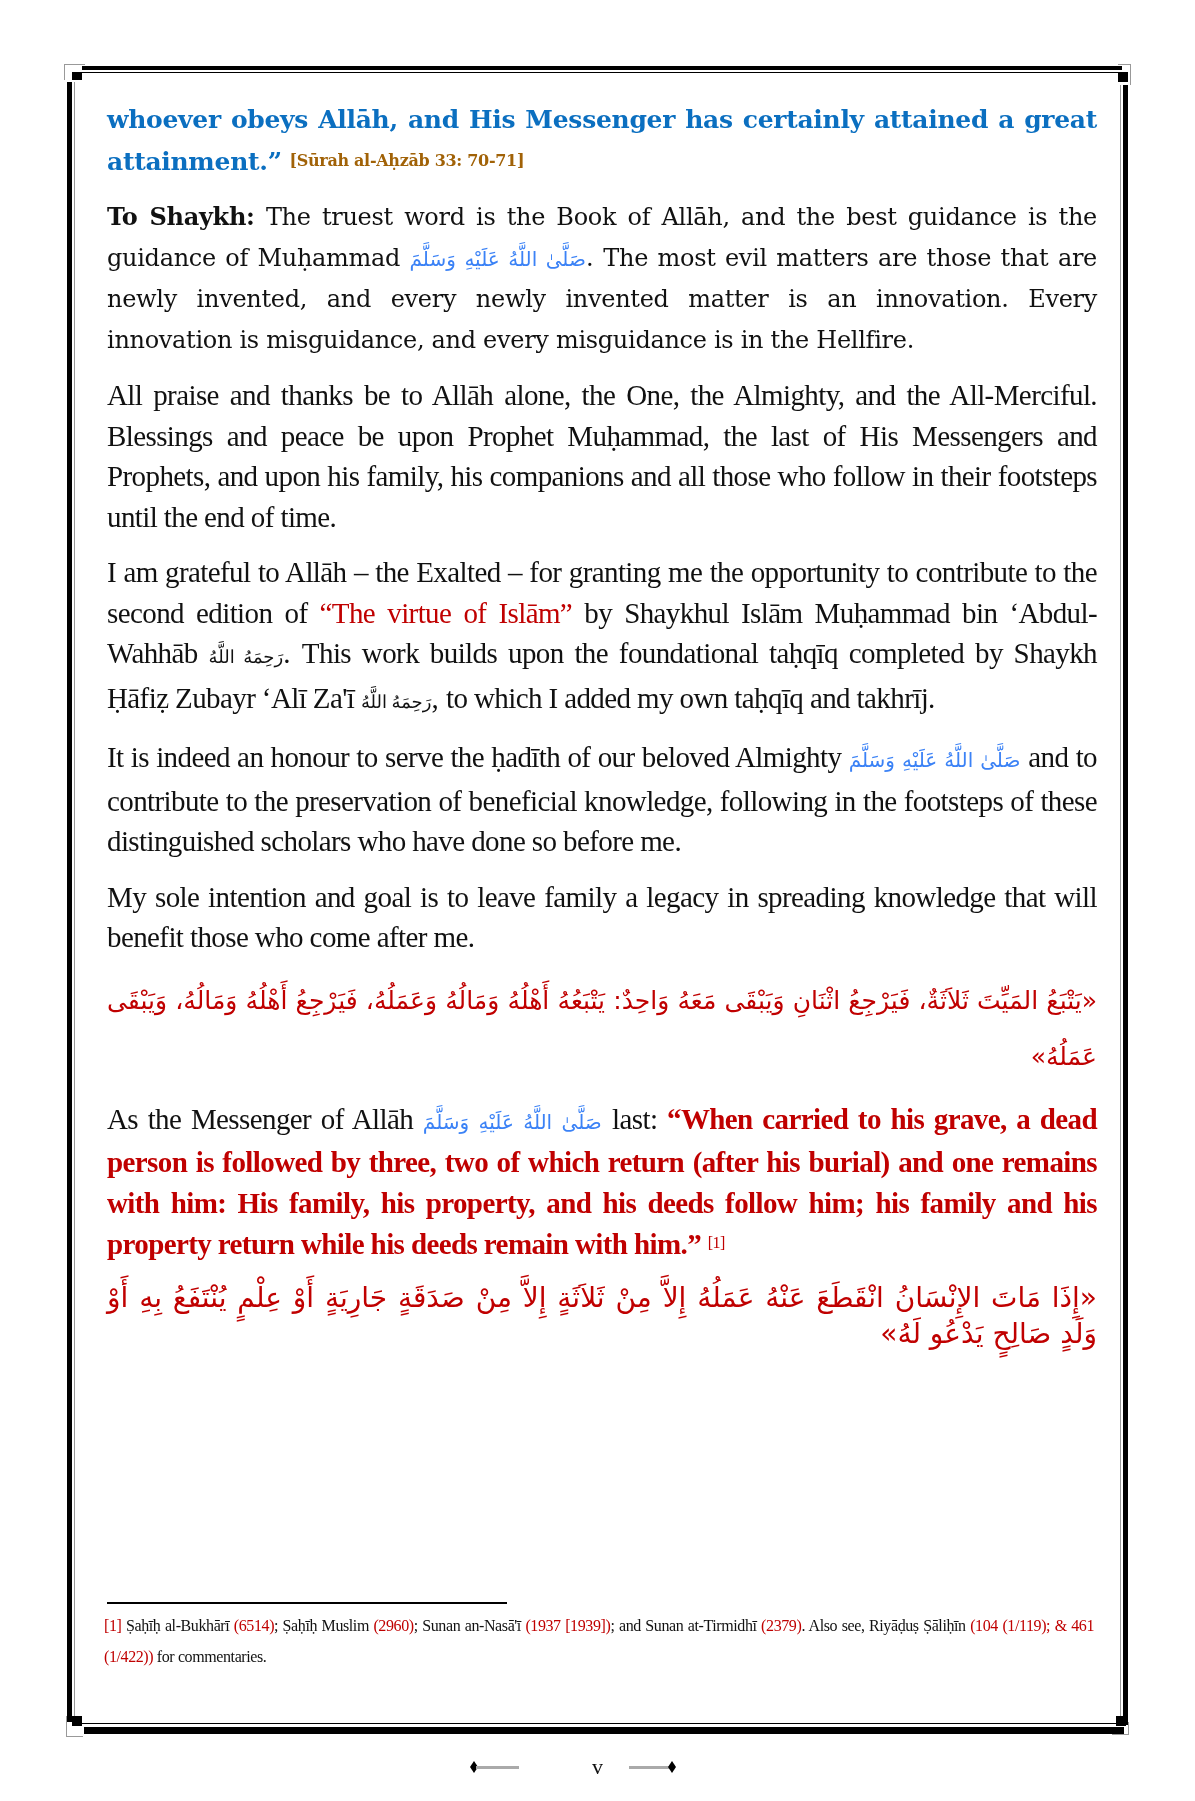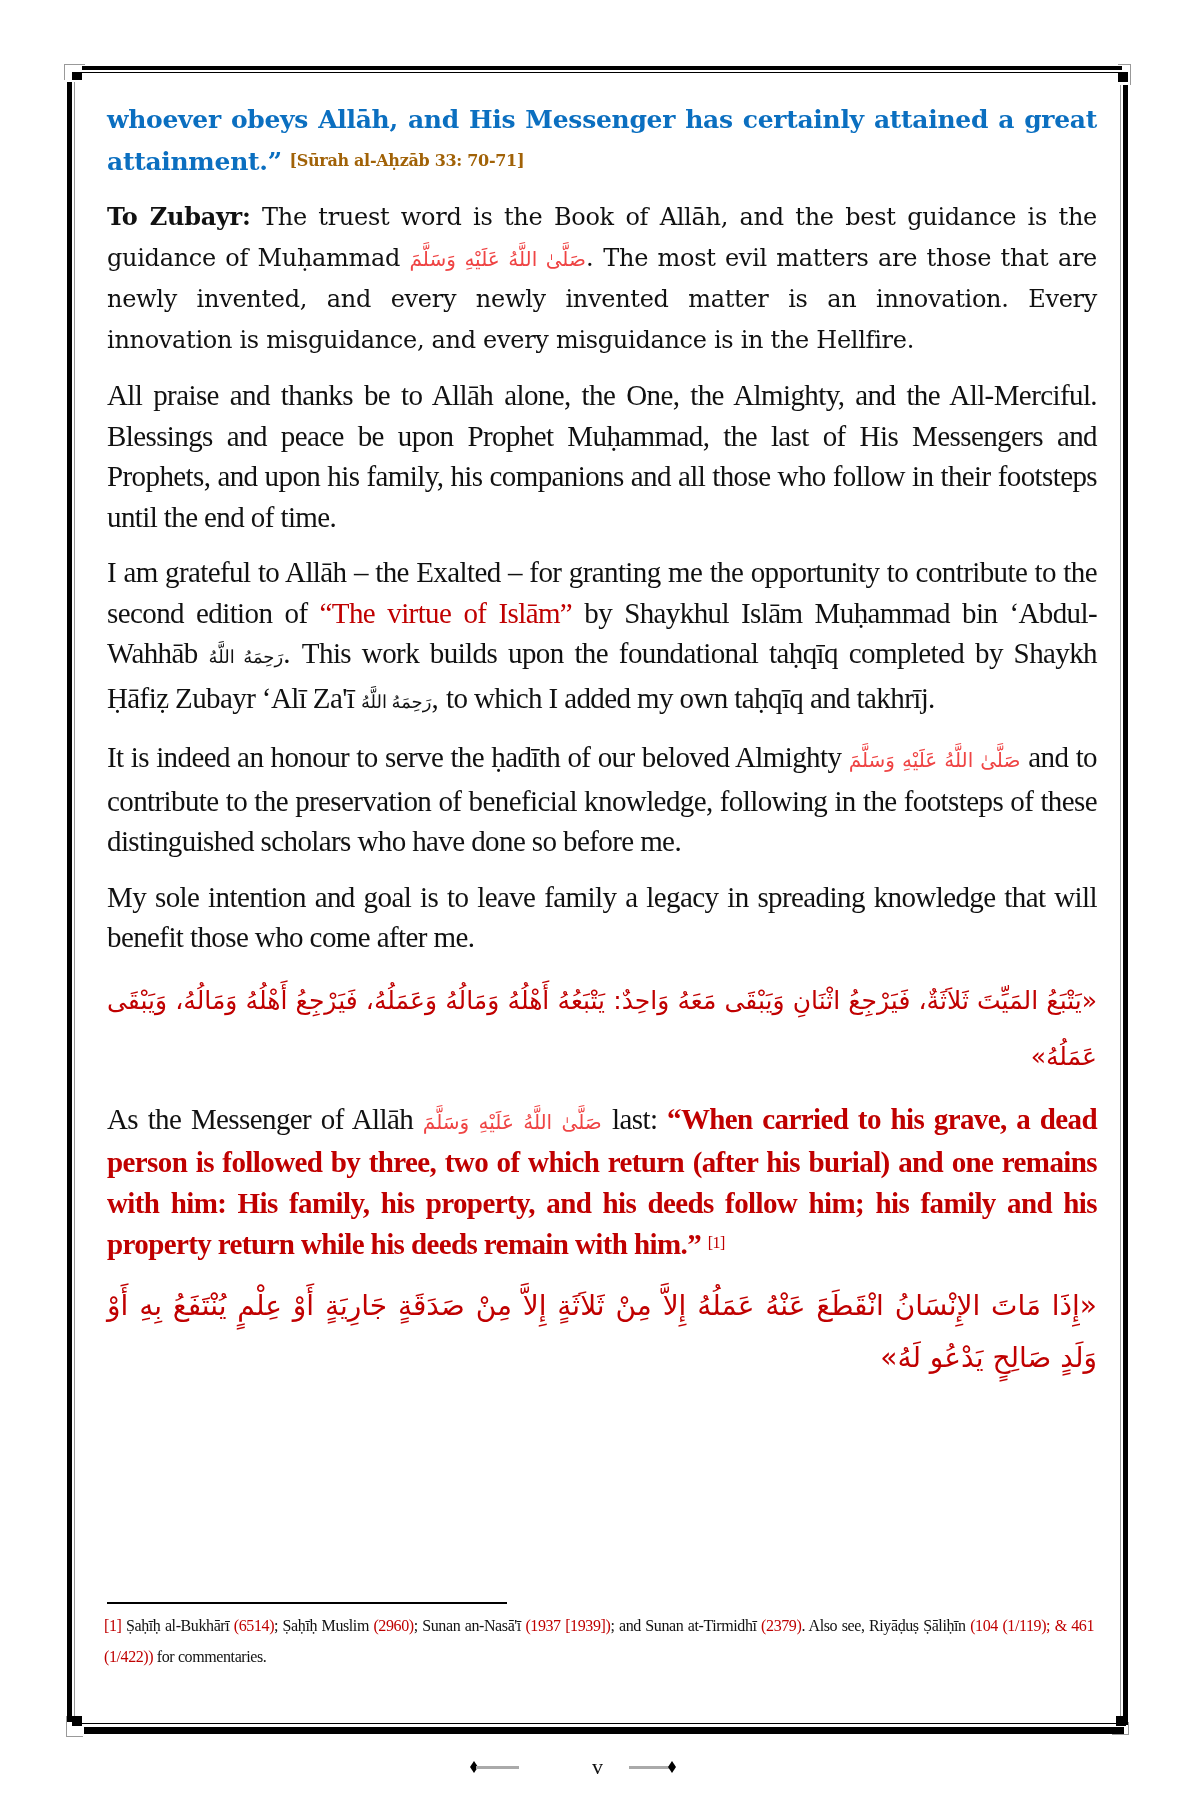--- a/index.html
+++ b/index.html
@@ -23,21 +23,21 @@
   p { margin:0; text-align:justify; font-size:25.5px; line-height:40.5px; }
   .para { margin-bottom:15px; }
   .narrow { font-family: "Liberation Serif", "DejaVu Serif", serif; font-size:29px; letter-spacing:-0.6px; }
   .body-dv { font-family: "DejaVu Serif", serif; font-size:24px; letter-spacing:-0.3px; }
 
   .blue { color:#0B6FC0; font-weight:bold; }
   .red { color:#C00000; }
   .redb { color:#C00000; font-weight:bold; }
   .ref-small { font-size:16px; vertical-align:4px; font-weight:bold; color:#a16207; }
   .sup { font-size:16px; vertical-align:6px; color:#C00000; }
-  .honor { color:#ef4444; font-size:20px; direction:rtl; unicode-bidi:embed; font-family:"DejaVu Sans", sans-serif; }
+  .honor { color:#3b82f6; font-size:20px; direction:rtl; unicode-bidi:embed; font-family:"DejaVu Sans", sans-serif; }
   .honor-black { color:#111; font-size:18px; direction:rtl; unicode-bidi:embed; font-family:Liberation Serif, serif; }
 
   .arabic { direction:rtl; text-align:justify; color:#C00000; font-family:"DejaVu Sans", sans-serif;
             font-size:27px; line-height:56px; margin-bottom:14px; }
 
   .footnote-rule { position:absolute; left:107px; top:1602px; width:400px; height:2px; background:#000; }
   .footnote { position:absolute; left:104px; top:1610px; width:990px; font-family:"Liberation Serif", serif;
               font-size:16px; line-height:31px; text-align:justify; letter-spacing:-0.4px; }
 
   .pager { position:absolute; left:470px; top:1752px; width:260px; height:30px; }
@@ -69,21 +69,21 @@
 </div>
 
 <main class="content">
 
   <p class="para body-dv" style="font-size:25px;">
     <span class="blue">whoever obeys Allāh, and His Messenger has certainly attained a great attainment.”</span>
     <span class="ref-small">[Sūrah al-Aḥzāb 33: 70-71]</span>
   </p>
 
   <p class="para body-dv" style="margin-top:6px;">
-    <b>To Zubayr:</b><span> The truest word is the Book of Allāh, and the best guidance is the guidance of Muḥammad </span><span class="honor">صَلَّىٰ اللَّهُ عَلَيْهِ وَسَلَّمَ</span><span>. The most evil matters are those that are newly invented, and every newly invented matter is an innovation. Every innovation is misguidance, and every misguidance is in the Hellfire.</span>
+    <b>To Shaykh:</b><span> The truest word is the Book of Allāh, and the best guidance is the guidance of Muḥammad </span><span class="honor">صَلَّىٰ اللَّهُ عَلَيْهِ وَسَلَّمَ</span><span>. The most evil matters are those that are newly invented, and every newly invented matter is an innovation. Every innovation is misguidance, and every misguidance is in the Hellfire.</span>
   </p>
 
   <p class="para narrow">All praise and thanks be to Allāh alone, the One, the Almighty, and the All-Merciful. Blessings and peace be upon Prophet Muḥammad, the last of His Messengers and Prophets, and upon his family, his companions and all those who follow in their footsteps until the end of time.</p>
 
   <p class="para narrow">
     <span>I am grateful to Allāh – the Exalted – for granting me the opportunity to contribute to the second edition of </span><span class="red">“The virtue of Islām”</span><span> by Shaykhul Islām Muḥammad bin ‘Abdul-Wahhāb </span><span class="honor-black">رَحِمَهُ اللَّهُ</span><span>. This work builds upon the foundational taḥqīq completed by Shaykh Ḥāfiẓ Zubayr ‘Alī Za'ī </span><span class="honor-black">رَحِمَهُ اللَّهُ</span><span>, to which I added my own taḥqīq and takhrīj.</span>
   </p>
 
   <p class="para narrow">
     <span>It is indeed an honour to serve the ḥadīth of our beloved Almighty </span><span class="honor">صَلَّىٰ اللَّهُ عَلَيْهِ وَسَلَّمَ</span><span> and to contribute to the preservation of beneficial knowledge, following in the footsteps of these distinguished scholars who have done so before me.</span>
@@ -91,21 +91,21 @@
 
   <p class="para narrow">My sole intention and goal is to leave family a legacy in spreading knowledge that will benefit those who come after me.</p>
 
   <p class="arabic" style="font-size:25px; margin-top:4px;">«يَتْبَعُ المَيِّتَ ثَلاَثَةٌ، فَيَرْجِعُ اثْنَانِ وَيَبْقَى مَعَهُ وَاحِدٌ: يَتْبَعُهُ أَهْلُهُ وَمَالُهُ وَعَمَلُهُ، فَيَرْجِعُ أَهْلُهُ وَمَالُهُ، وَيَبْقَى عَمَلُهُ»</p>
 
   <p class="para narrow">
     <span>As the Messenger of Allāh </span><span class="honor">صَلَّىٰ اللَّهُ عَلَيْهِ وَسَلَّمَ</span><span> last: </span><span class="redb">“When carried to his grave, a dead person is followed by three, two of which return (after his burial) and one remains with him: His family, his property, and his deeds follow him; his family and his property return while his deeds remain with him.”</span>
     <span class="sup">[1]</span>
   </p>
 
-  <p class="arabic" style="font-size:28px; line-height:52px;">«إِذَا مَاتَ الإِنْسَانُ انْقَطَعَ عَنْهُ عَمَلُهُ إِلاَّ مِنْ ثَلاَثَةٍ إِلاَّ مِنْ صَدَقَةٍ جَارِيَةٍ أَوْ عِلْمٍ يُنْتَفَعُ بِهِ أَوْ وَلَدٍ صَالِحٍ يَدْعُو لَهُ»</p>
+  <p class="arabic" style="font-size:28px; line-height:36px;">«إِذَا مَاتَ الإِنْسَانُ انْقَطَعَ عَنْهُ عَمَلُهُ إِلاَّ مِنْ ثَلاَثَةٍ إِلاَّ مِنْ صَدَقَةٍ جَارِيَةٍ أَوْ عِلْمٍ يُنْتَفَعُ بِهِ أَوْ وَلَدٍ صَالِحٍ يَدْعُو لَهُ»</p>
 
 </main>
 
 <div class="footnote-rule"></div>
 <div class="footnote">
   <span class="red">[1]</span><span> Ṣaḥīḥ al-Bukhārī </span><span class="red">(6514)</span><span>; Ṣaḥīḥ Muslim </span><span class="red">(2960)</span><span>; Sunan an-Nasā'ī </span><span class="red">(1937 [1939])</span><span>; and Sunan at-Tirmidhī </span><span class="red">(2379)</span><span>. Also see, Riyāḍuṣ Ṣāliḥīn </span><span class="red">(104 (1/119); &amp; 461 (1/422))</span><span> for commentaries.</span>
 </div>
 
 <div class="pager">
   <div class="diamond" style="left:0;"></div>

